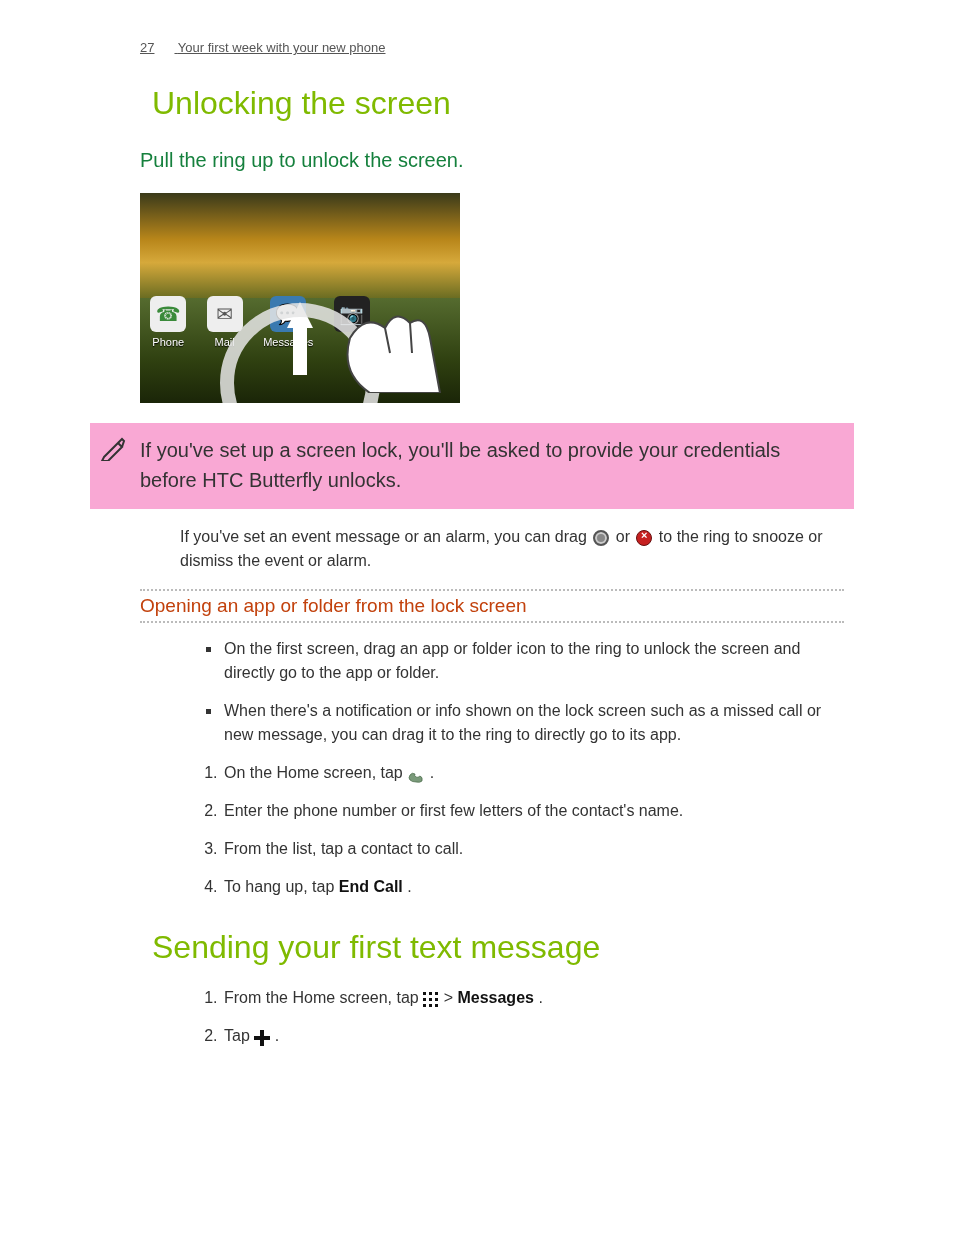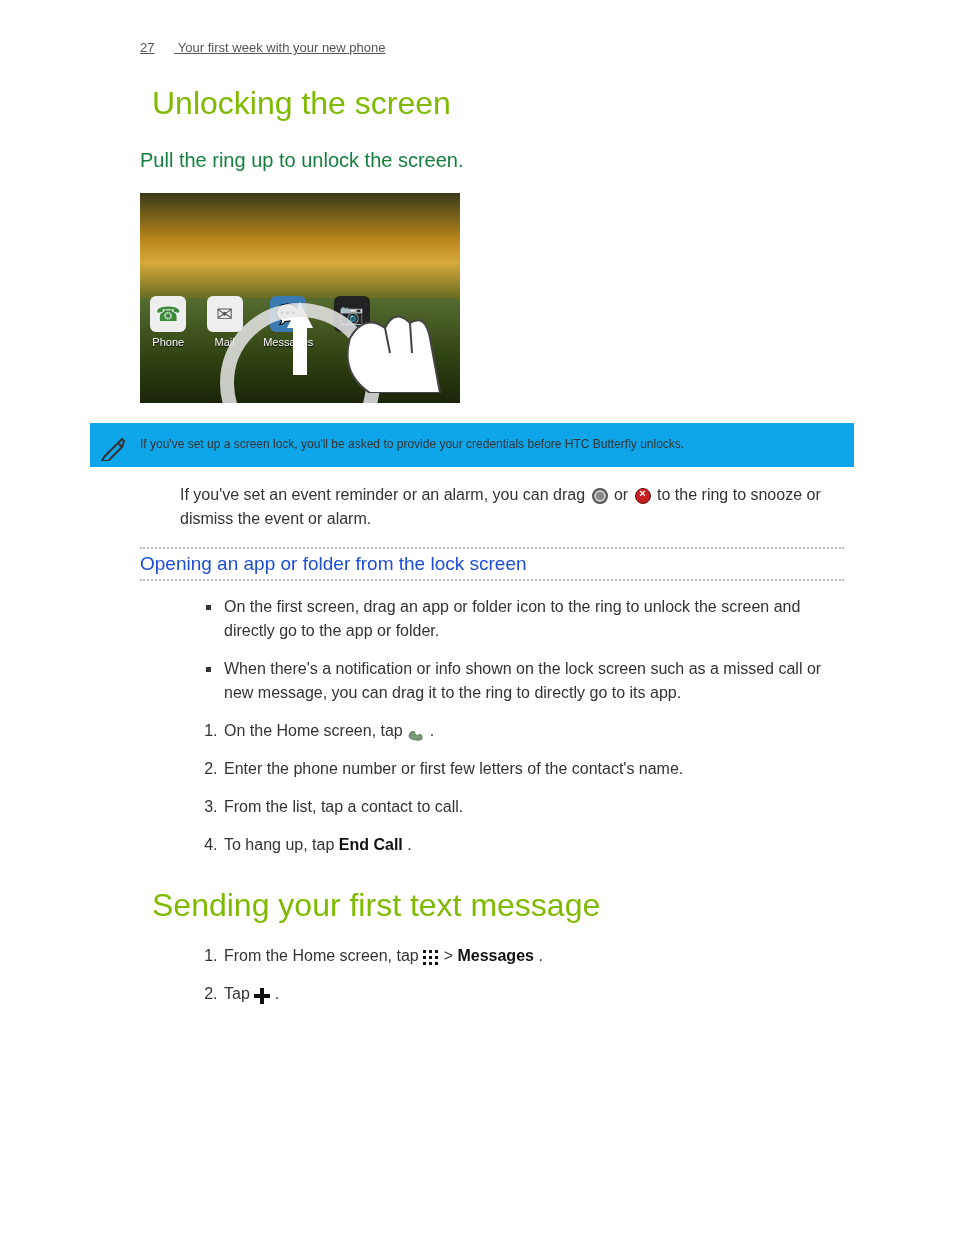--- a/index.html
+++ b/index.html
@@ -75,47 +75,47 @@
   }
   .arrow-stem {
     position:absolute; left:50%; margin-left:-7px; bottom:28px;
     width:14px; height:55px; background:#fff;
   }
   .finger {
     position:absolute; right:10px; bottom:10px; width:120px; height:100px;
   }
   .finger svg { width:100%; height:100%; }
   .note-box {
-    background:#0ea5e9;
+    background:#f9a8d4;
     padding:12px 14px 14px 50px;
     margin-left:-50px;
     margin-right:-10px;
     position:relative;
-    font-size:12px;
+    font-size:20px;
     line-height:1.5;
   }
   .note-icon {
     position:absolute; left:10px; top:12px; width:26px; height:26px;
   }
   .inline-block { padding: 0 0 0 40px; margin: 16px 0; }
   .inline-text { font-size:16px; line-height:1.5; }
   .circle-icon {
     display:inline-block; width:16px; height:16px; border-radius:50%;
     vertical-align:middle; margin:0 2px; box-sizing:border-box;
   }
   .circle-grey { background:#888; border:2px solid #555; box-shadow:inset 0 0 0 2px #ccc; }
   .circle-red  { background:#c62020; border:1px solid #661010; position:relative; }
   .circle-red::before {
     content:"×"; color:#fff; position:absolute; left:3.5px; top:-2px; font-size:11px; font-weight:bold;
   }
   .dotted-sep {
     border:none; border-top:2px dotted #bbb; margin:4px 0;
   }
   h2.subsection {
-    color:#1d4ed8; font-weight:400; font-size:19px; margin:4px 0;
+    color:#c2410c; font-weight:400; font-size:19px; margin:4px 0;
   }
   ul.bullets, ol.steps {
     padding-left:82px; margin:14px 0;
   }
   ul.bullets li, ol.steps li {
     font-size:16px; line-height:1.5; margin-bottom:14px; padding-left:2px;
     padding-right:6px;
   }
   ul.bullets { list-style:square; }
   ol.steps { list-style:decimal; }
@@ -189,21 +189,21 @@
   <div class="note-box">
     <div class="note-icon">
       <svg viewBox="0 0 26 26">
           <path d="M4 22 L18 8 L22 12 L8 26 L2 26 Z M18 8 L22 4 L24 6 L22 12" fill="none" stroke="#333" stroke-width="2"></path>
         </svg>
     </div>
     <span>If you've set up a screen lock, you'll be asked to provide your credentials before HTC Butterfly unlocks.</span>
   </div>
 
   <div class="inline-block">
-    <span class="inline-text">If you've set an event reminder or an alarm, you can drag </span>
+    <span class="inline-text">If you've set an event message or an alarm, you can drag </span>
     <span class="circle-icon circle-grey"></span>
     <span class="inline-text"> or </span>
     <span class="circle-icon circle-red"></span>
     <span class="inline-text"> to the ring to snooze or dismiss the event or alarm.</span>
   </div>
 
   <hr class="dotted-sep">
   <h2 class="subsection">Opening an app or folder from the lock screen</h2>
   <hr class="dotted-sep">
 

